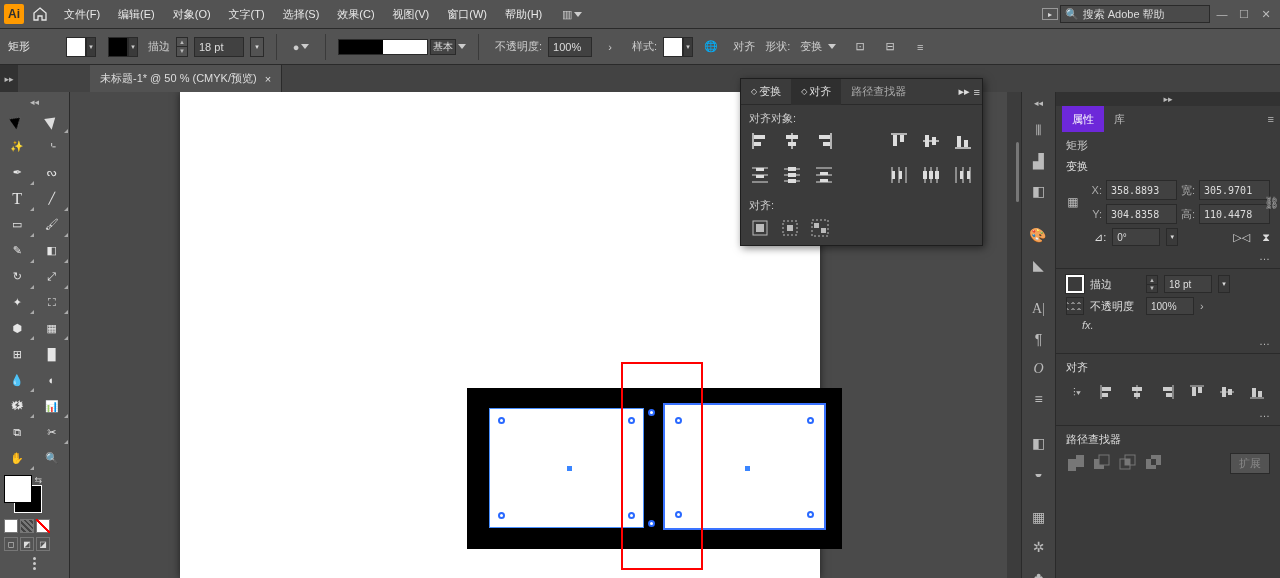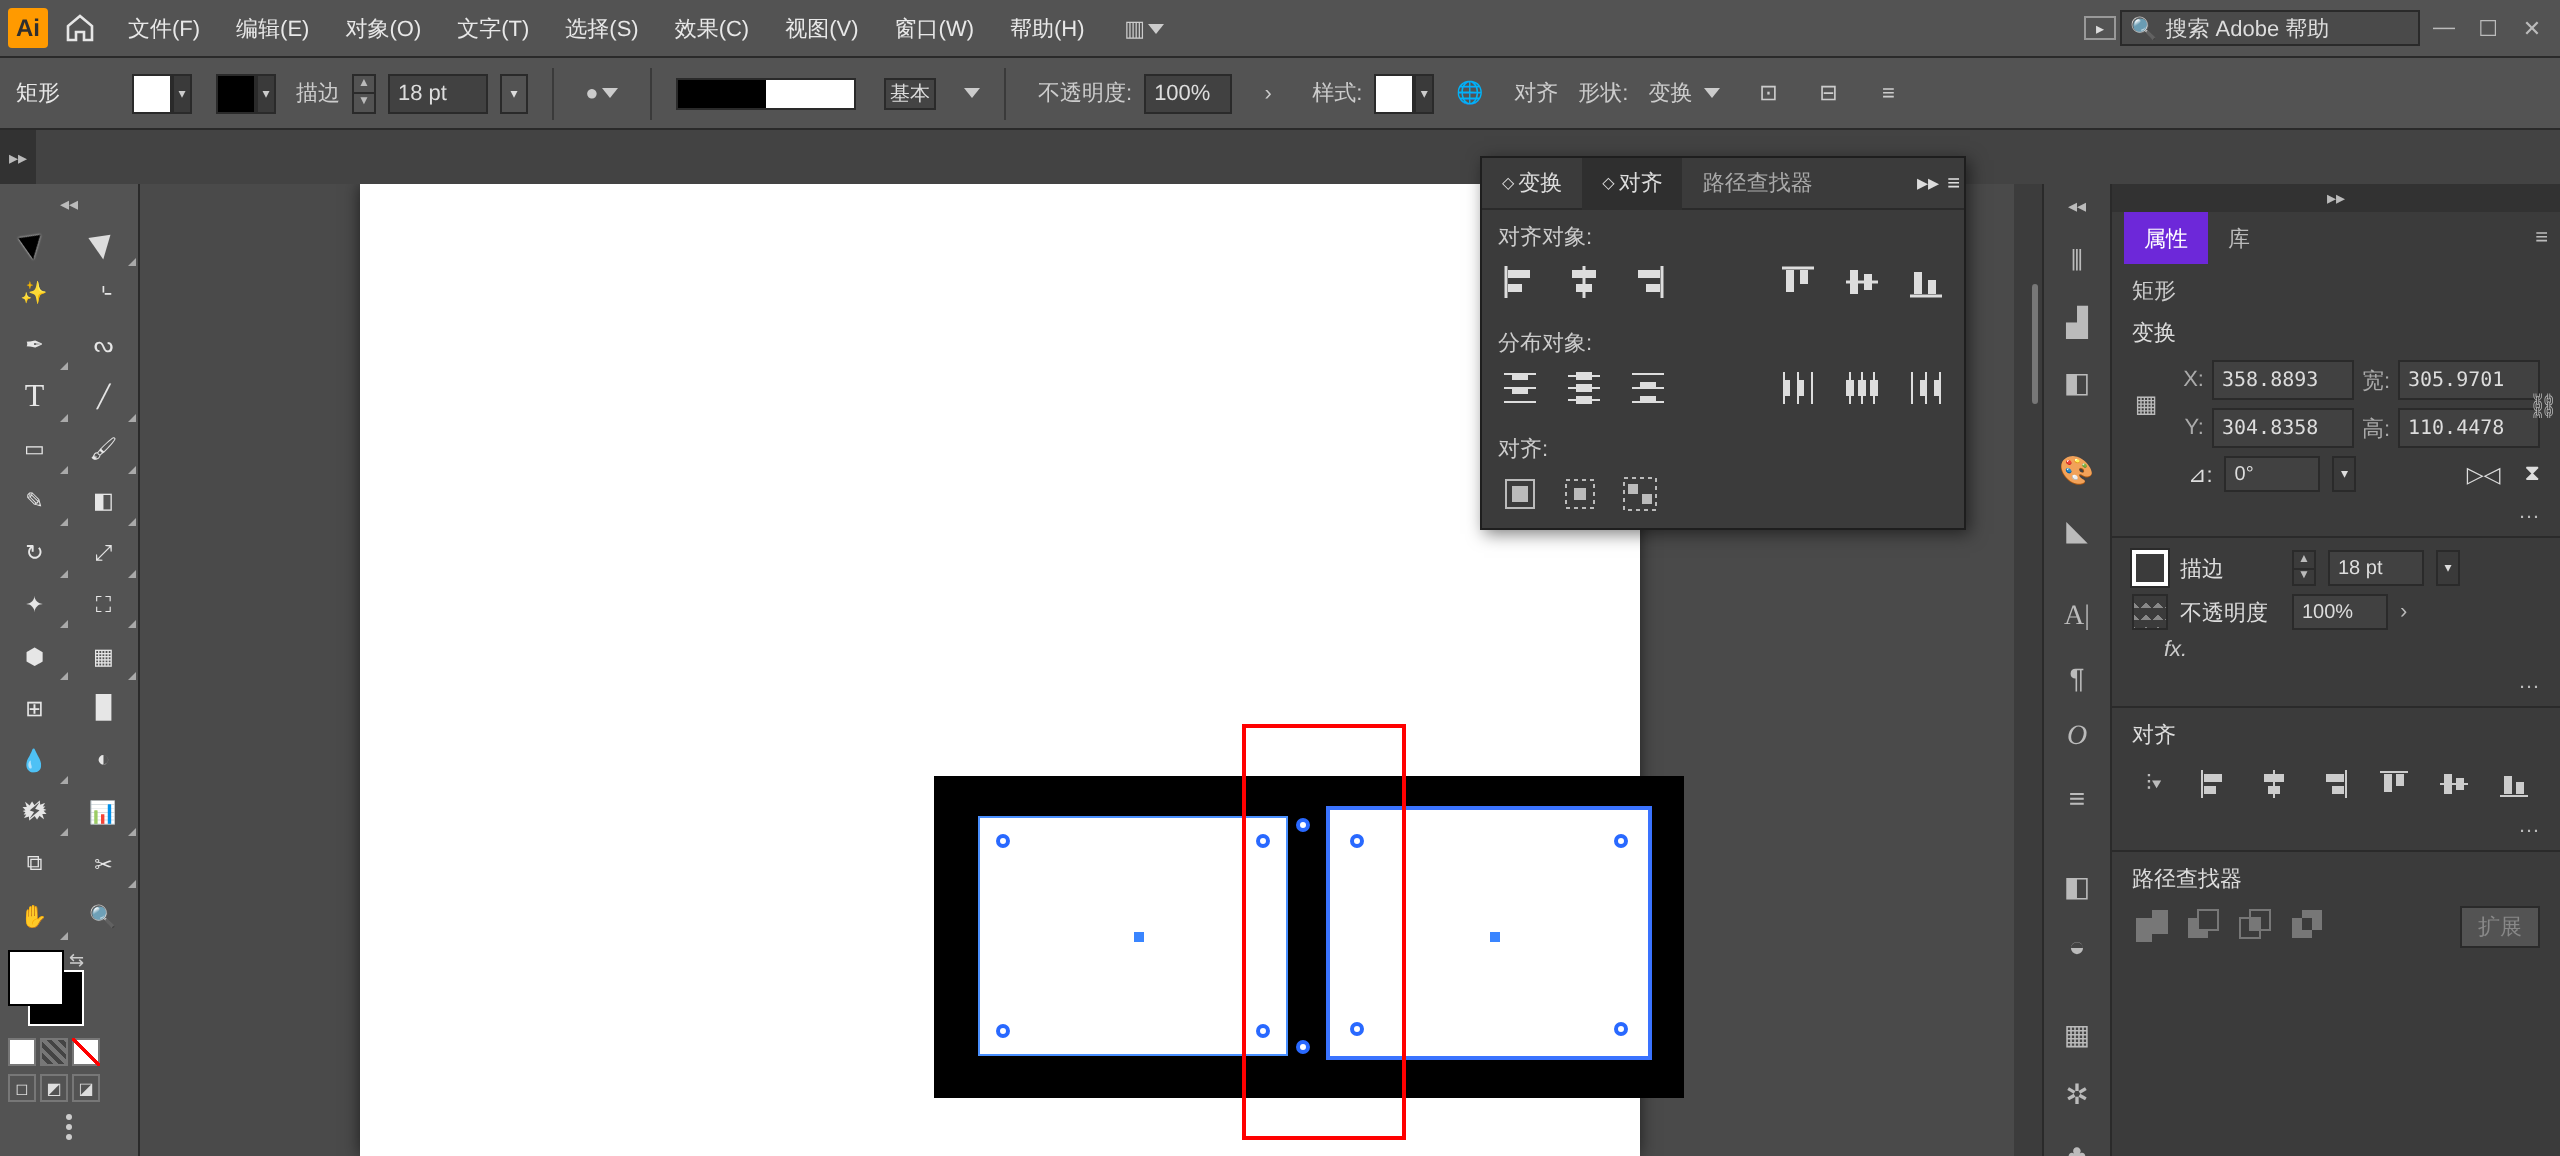--- a/index.html
+++ b/index.html
@@ -165,21 +165,21 @@
   <div class="ctl-label">描边</div>
   <div class="spinbtns">
       <div>▲</div>
       <div>▼</div>
     </div>
   <div class="numfield">18 pt</div>
   <div class="dd" style="width:14px;height:20px;border:1px solid #2a2a2a;display:flex;align-items:center;justify-content:center;font-size:7px">▾</div>
   <div class="vdiv"></div>
   <div class="icon-btn">●<span class="tri-down" style="margin-left:2px"></span></div>
   <div class="vdiv"></div>
-  <div class="row" style="gap:14px">
+  <div class="row" style="gap:2px">
     <div class="profile-bar"></div>
     <span class="stroke-profile-label">基本</span>
     <span class="tri-down"></span>
   </div>
   <div class="vdiv"></div>
   <div class="ctl-label">不透明度:</div>
   <div class="numfield" style="min-width:44px">100%</div>
   <div class="icon-btn">›</div>
   <div class="ctl-label">样式:</div>
   <div class="swatch-drop">
@@ -192,20 +192,24 @@
   <div class="ctl-label">变换</div>
   <span class="tri-down"></span>
   <div class="spacer"></div>
   <div class="icon-btn">⊡</div>
   <div class="icon-btn">⊟</div>
   <div class="icon-btn">≡</div>
 </div>
 
 <div class="tabrow">
   <div class="expand-left">▸▸</div>
+  <div class="doctab">
+    <span>未标题-1* @ 50 % (CMYK/预览)</span>
+    <span class="close">×</span>
+  </div>
   <div style="flex:1"></div>
 </div>
 
 <div class="main">
 
   <div class="tools">
     <div class="expand">◂◂</div>
     <div class="tool-row">
       <div class="tool-cell">
           <div class="tool-cursor-black"></div>
@@ -530,21 +534,20 @@
       <div class="ap-icon">
           <svg width="18" height="18">
             <line x1="1" y1="16" x2="17" y2="16" stroke="#ddd" stroke-width="1.5"></line>
             <rect x="3" y="4" width="4" height="11" fill="#ddd"></rect>
             <rect x="10" y="8" width="4" height="7" fill="#ddd"></rect>
           </svg>
         </div>
     </div>
   </div>
   <div class="ap-sec">
-    <div class="ap-title">分布对象:</div>
     <div class="ap-icons">
       <div class="ap-icon">
           <svg width="18" height="18">
             <line x1="1" y1="2" x2="17" y2="2" stroke="#ddd"></line>
             <line x1="1" y1="9" x2="17" y2="9" stroke="#ddd"></line>
             <line x1="1" y1="16" x2="17" y2="16" stroke="#ddd"></line>
             <rect x="5" y="2" width="8" height="3" fill="#ddd"></rect>
             <rect x="5" y="9" width="8" height="3" fill="#ddd"></rect>
           </svg>
         </div>

